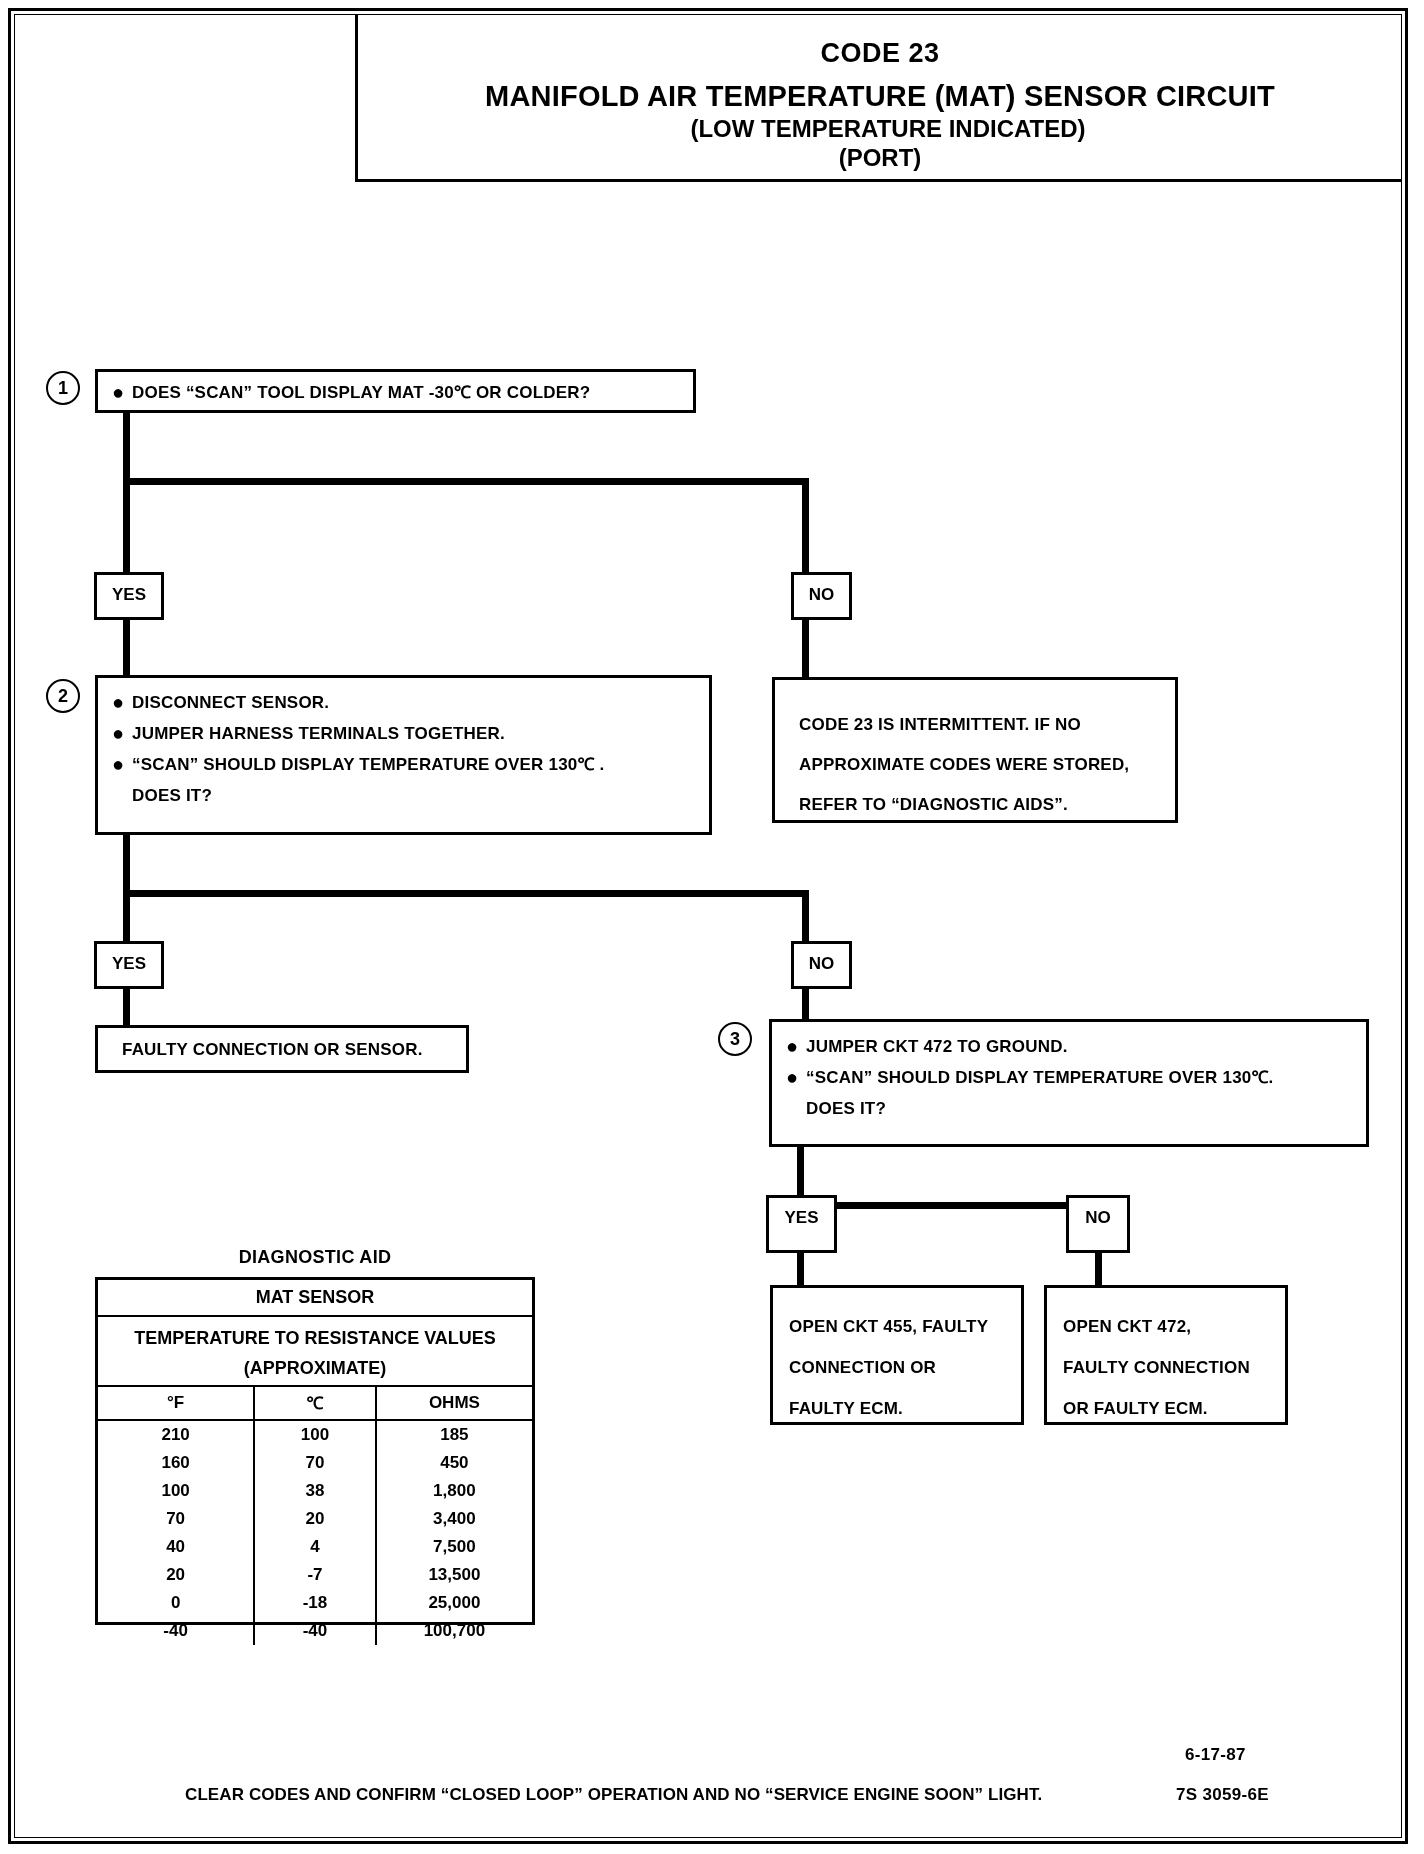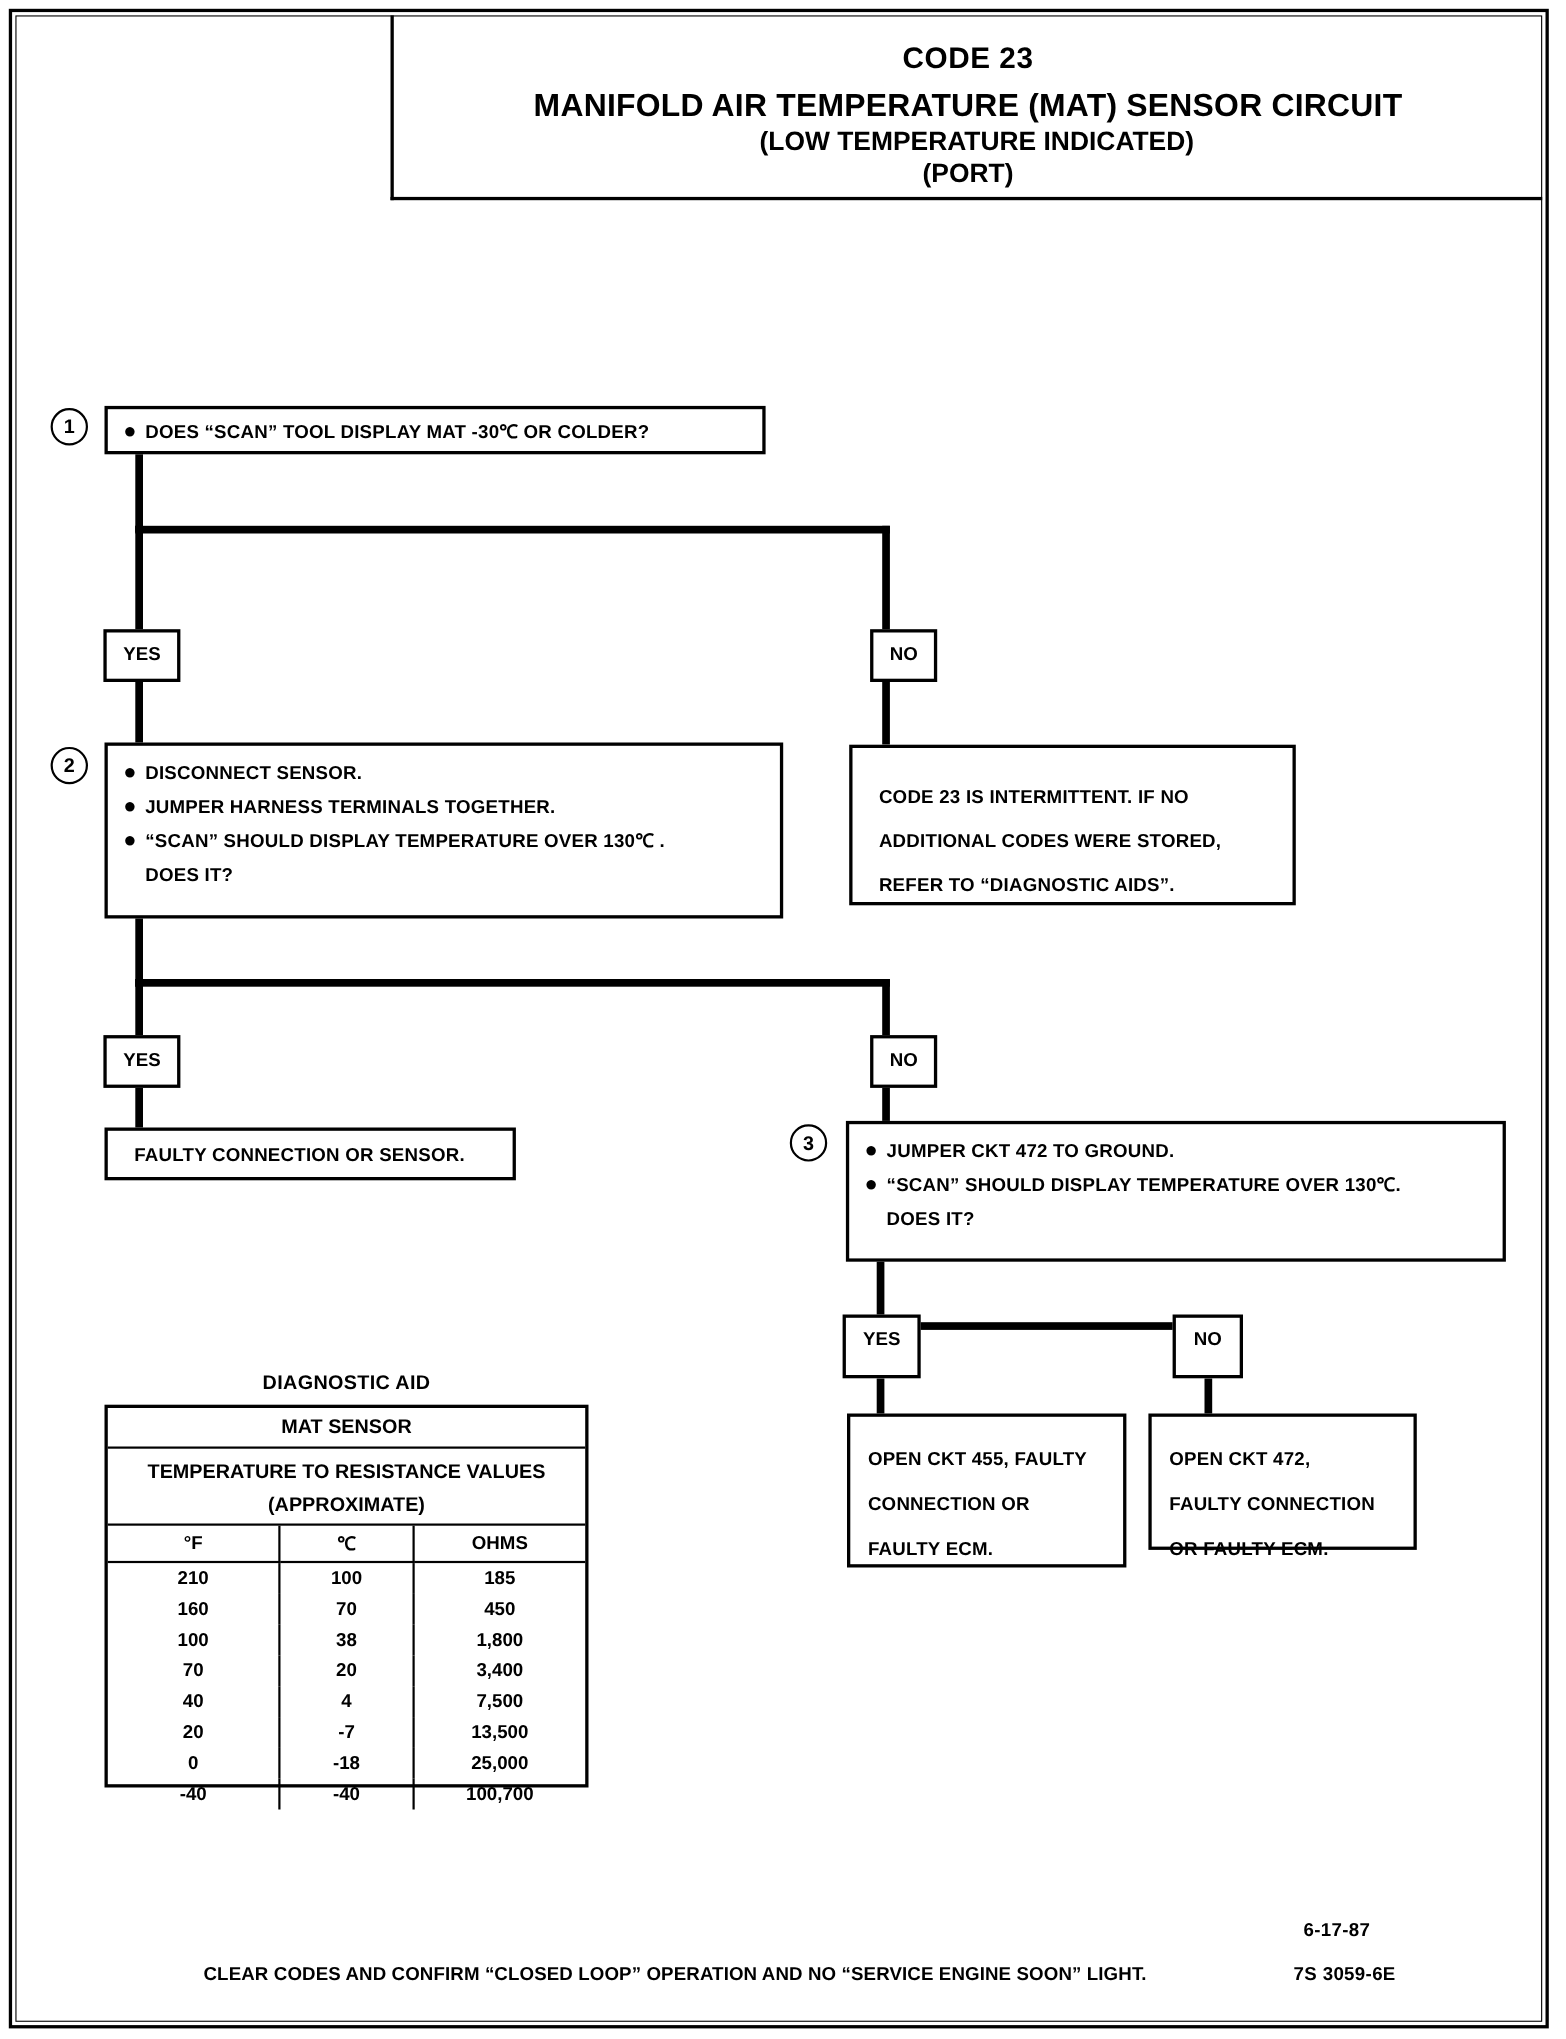--- a/index.html
+++ b/index.html
@@ -266,21 +266,21 @@
     </div>
     <div class="bullet-row">
       <div class="bullet-dot">●</div>
       <div class="bullet-text">“SCAN” SHOULD DISPLAY TEMPERATURE OVER 130℃ .</div>
     </div>
     <div class="cont-text">DOES IT?</div>
   </div>
 
   <div class="fbox" style="left:772px; top:677px; width:406px; height:146px; padding:25px 0 0 24px; line-height:40px;">
     <div>CODE 23 IS INTERMITTENT.  IF NO</div>
-    <div>ADDITIONAL CODES WERE STORED,</div>
+    <div>APPROXIMATE CODES WERE STORED,</div>
     <div>REFER TO  “DIAGNOSTIC AIDS”.</div>
   </div>
 
   <div class="ln" style="left:123px; top:835px; width:7px; height:62px;"></div>
   <div class="ln" style="left:123px; top:890px; width:686px; height:7px;"></div>
   <div class="ln" style="left:802px; top:890px; width:7px; height:52px;"></div>
   <div class="ln" style="left:123px; top:890px; width:7px; height:52px;"></div>
 
   <div class="tag" style="left:94px; top:941px; width:70px; height:48px;">YES</div>
   <div class="tag" style="left:791px; top:941px; width:61px; height:48px;">NO</div>
@@ -315,21 +315,21 @@
 
   <div class="ln" style="left:797px; top:1253px; width:7px; height:33px;"></div>
   <div class="ln" style="left:1095px; top:1253px; width:7px; height:33px;"></div>
 
   <div class="fbox" style="left:770px; top:1285px; width:254px; height:140px; padding:18px 0 0 16px; line-height:41px;">
     <div>OPEN CKT 455, FAULTY</div>
     <div>CONNECTION OR</div>
     <div>FAULTY ECM.</div>
   </div>
 
-  <div class="fbox" style="left:1044px; top:1285px; width:244px; height:124px; padding:18px 0 0 16px; line-height:41px;">
+  <div class="fbox" style="left:1044px; top:1285px; width:244px; height:140px; padding:18px 0 0 16px; line-height:41px;">
     <div>OPEN CKT 472,</div>
     <div>FAULTY CONNECTION</div>
     <div>OR FAULTY ECM.</div>
   </div>
 
   <div class="da-caption" style="left:95px; top:1247px; width:440px;">DIAGNOSTIC AID</div>
 
   <div class="da-table" style="left:95px; top:1277px; width:440px; height:348px;">
     <div class="da-head1">MAT SENSOR</div>
     <div class="da-head2">

